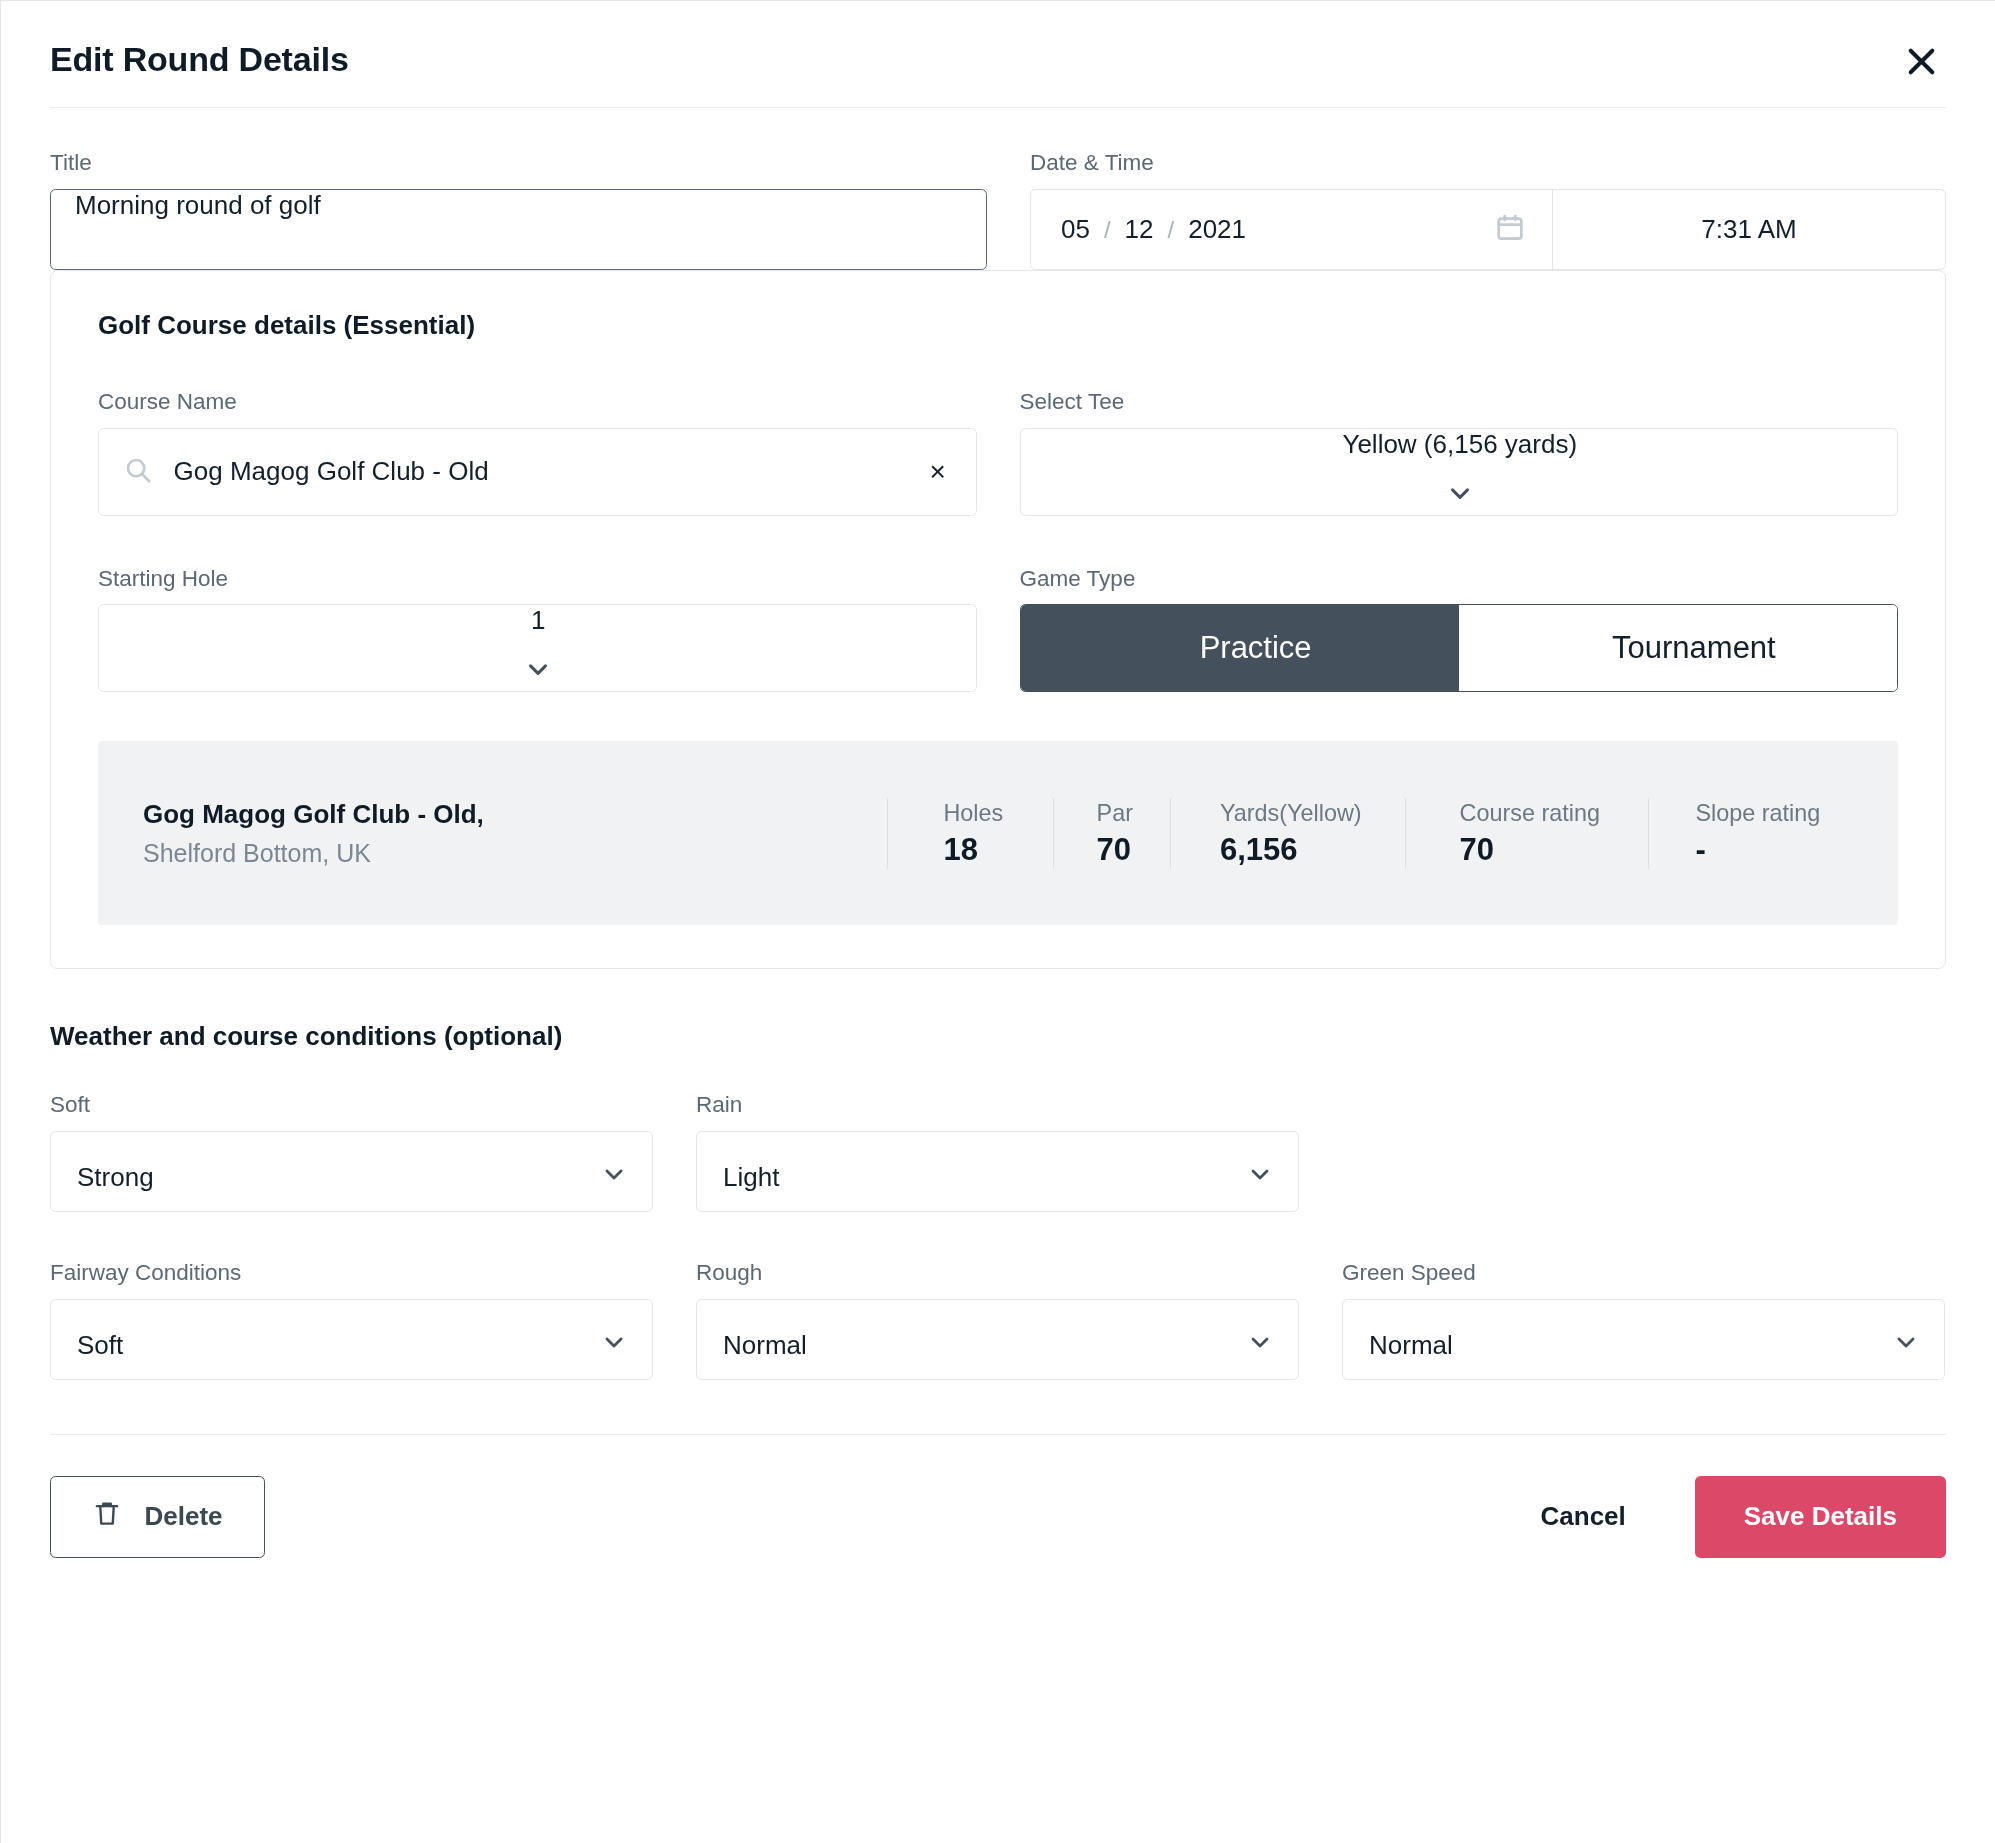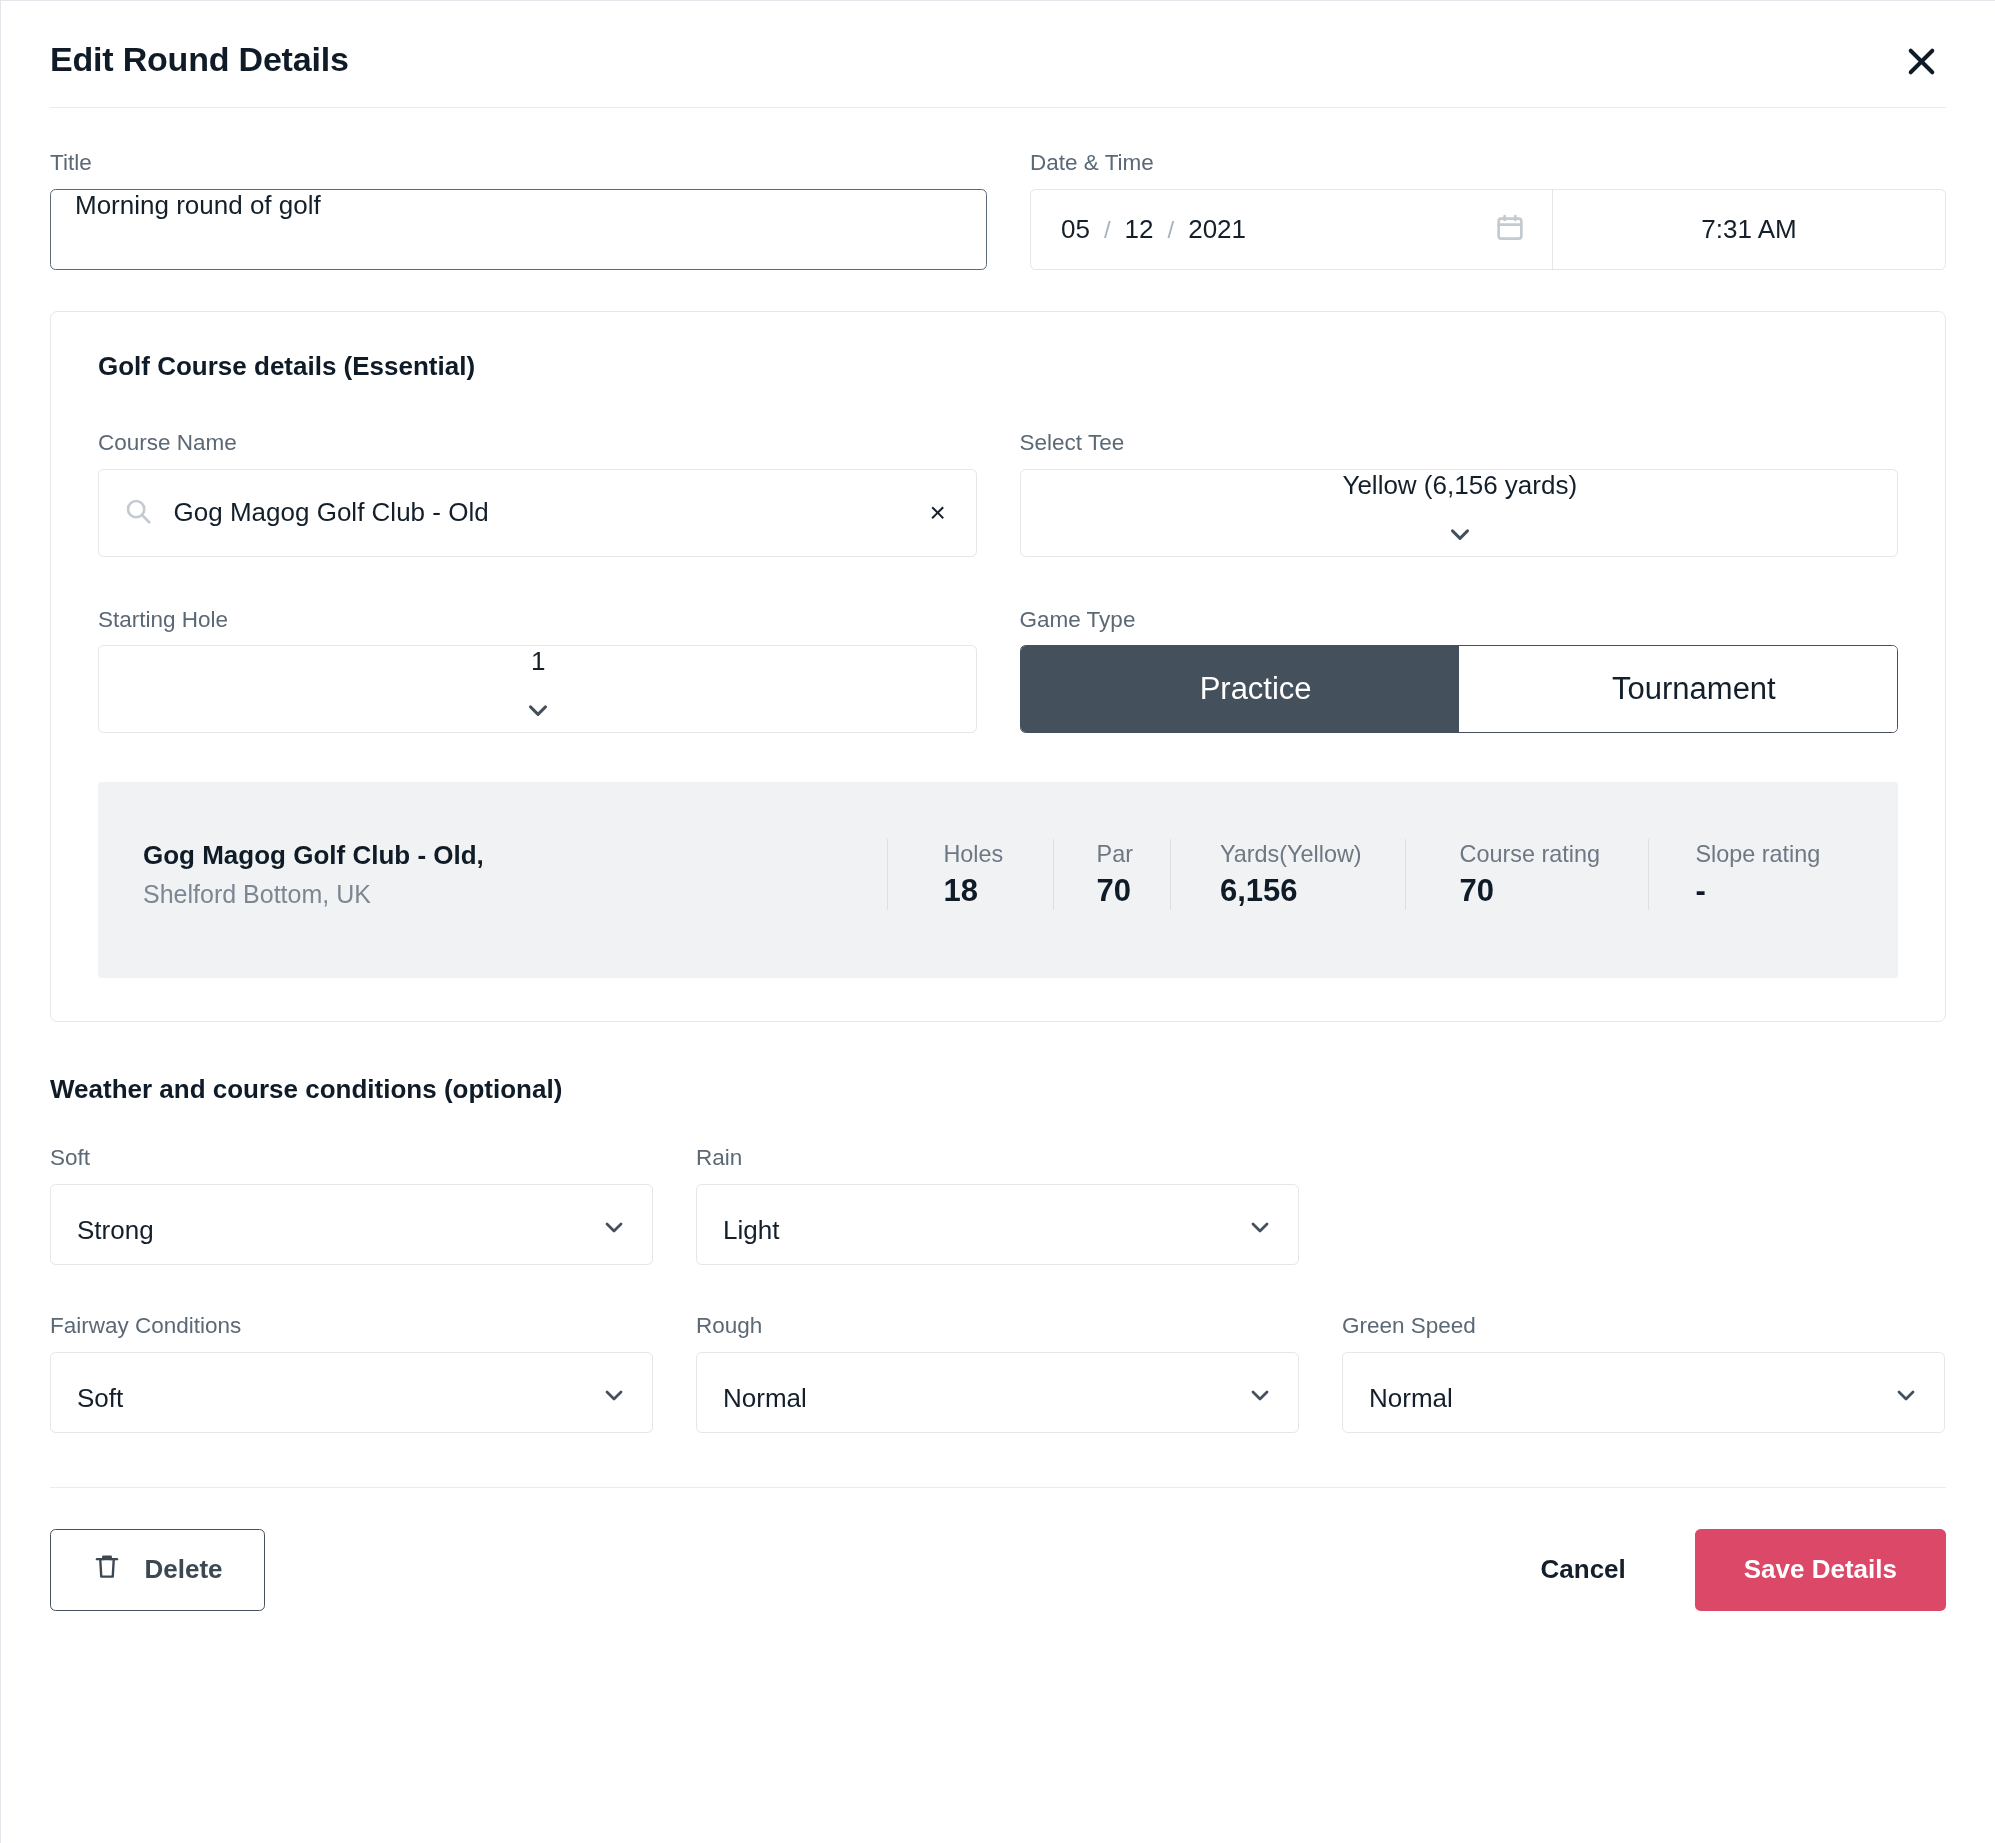--- a/index.html
+++ b/index.html
@@ -115,21 +115,20 @@
     display: flex;
     align-items: center;
     justify-content: center;
     font-size: 26px;
     color: #131f2b;
   }
 
   
   .course-card {
     box-sizing: border-box;
-    margin-top: 41px;
     border: 1.9px solid #e3e7ea;
     border-radius: 7.5px;
     padding: 39px 47px 43px 47px;
   }
   .card-heading {
     font-size: 26px;
     font-weight: bold;
     color: #0f1b27;
     margin: 0 0 49px 0;
   }
@@ -208,21 +207,21 @@
     color: #131f2b;
   }
 
   
   .info-bar {
     margin-top: 49px;
     background: #f0f2f4;
     border-radius: 3.7px;
     display: flex;
     align-items: center;
-    padding: 32px 37px 44px 45px;
+    padding: 32px 37px 32px 45px;
     min-height: 120px;
   }
   .info-name {
     flex: 1 1 auto;
     min-width: 0;
   }
   .info-name .line1 {
     font-size: 26px;
     font-weight: bold;
     color: #0f1b27;

